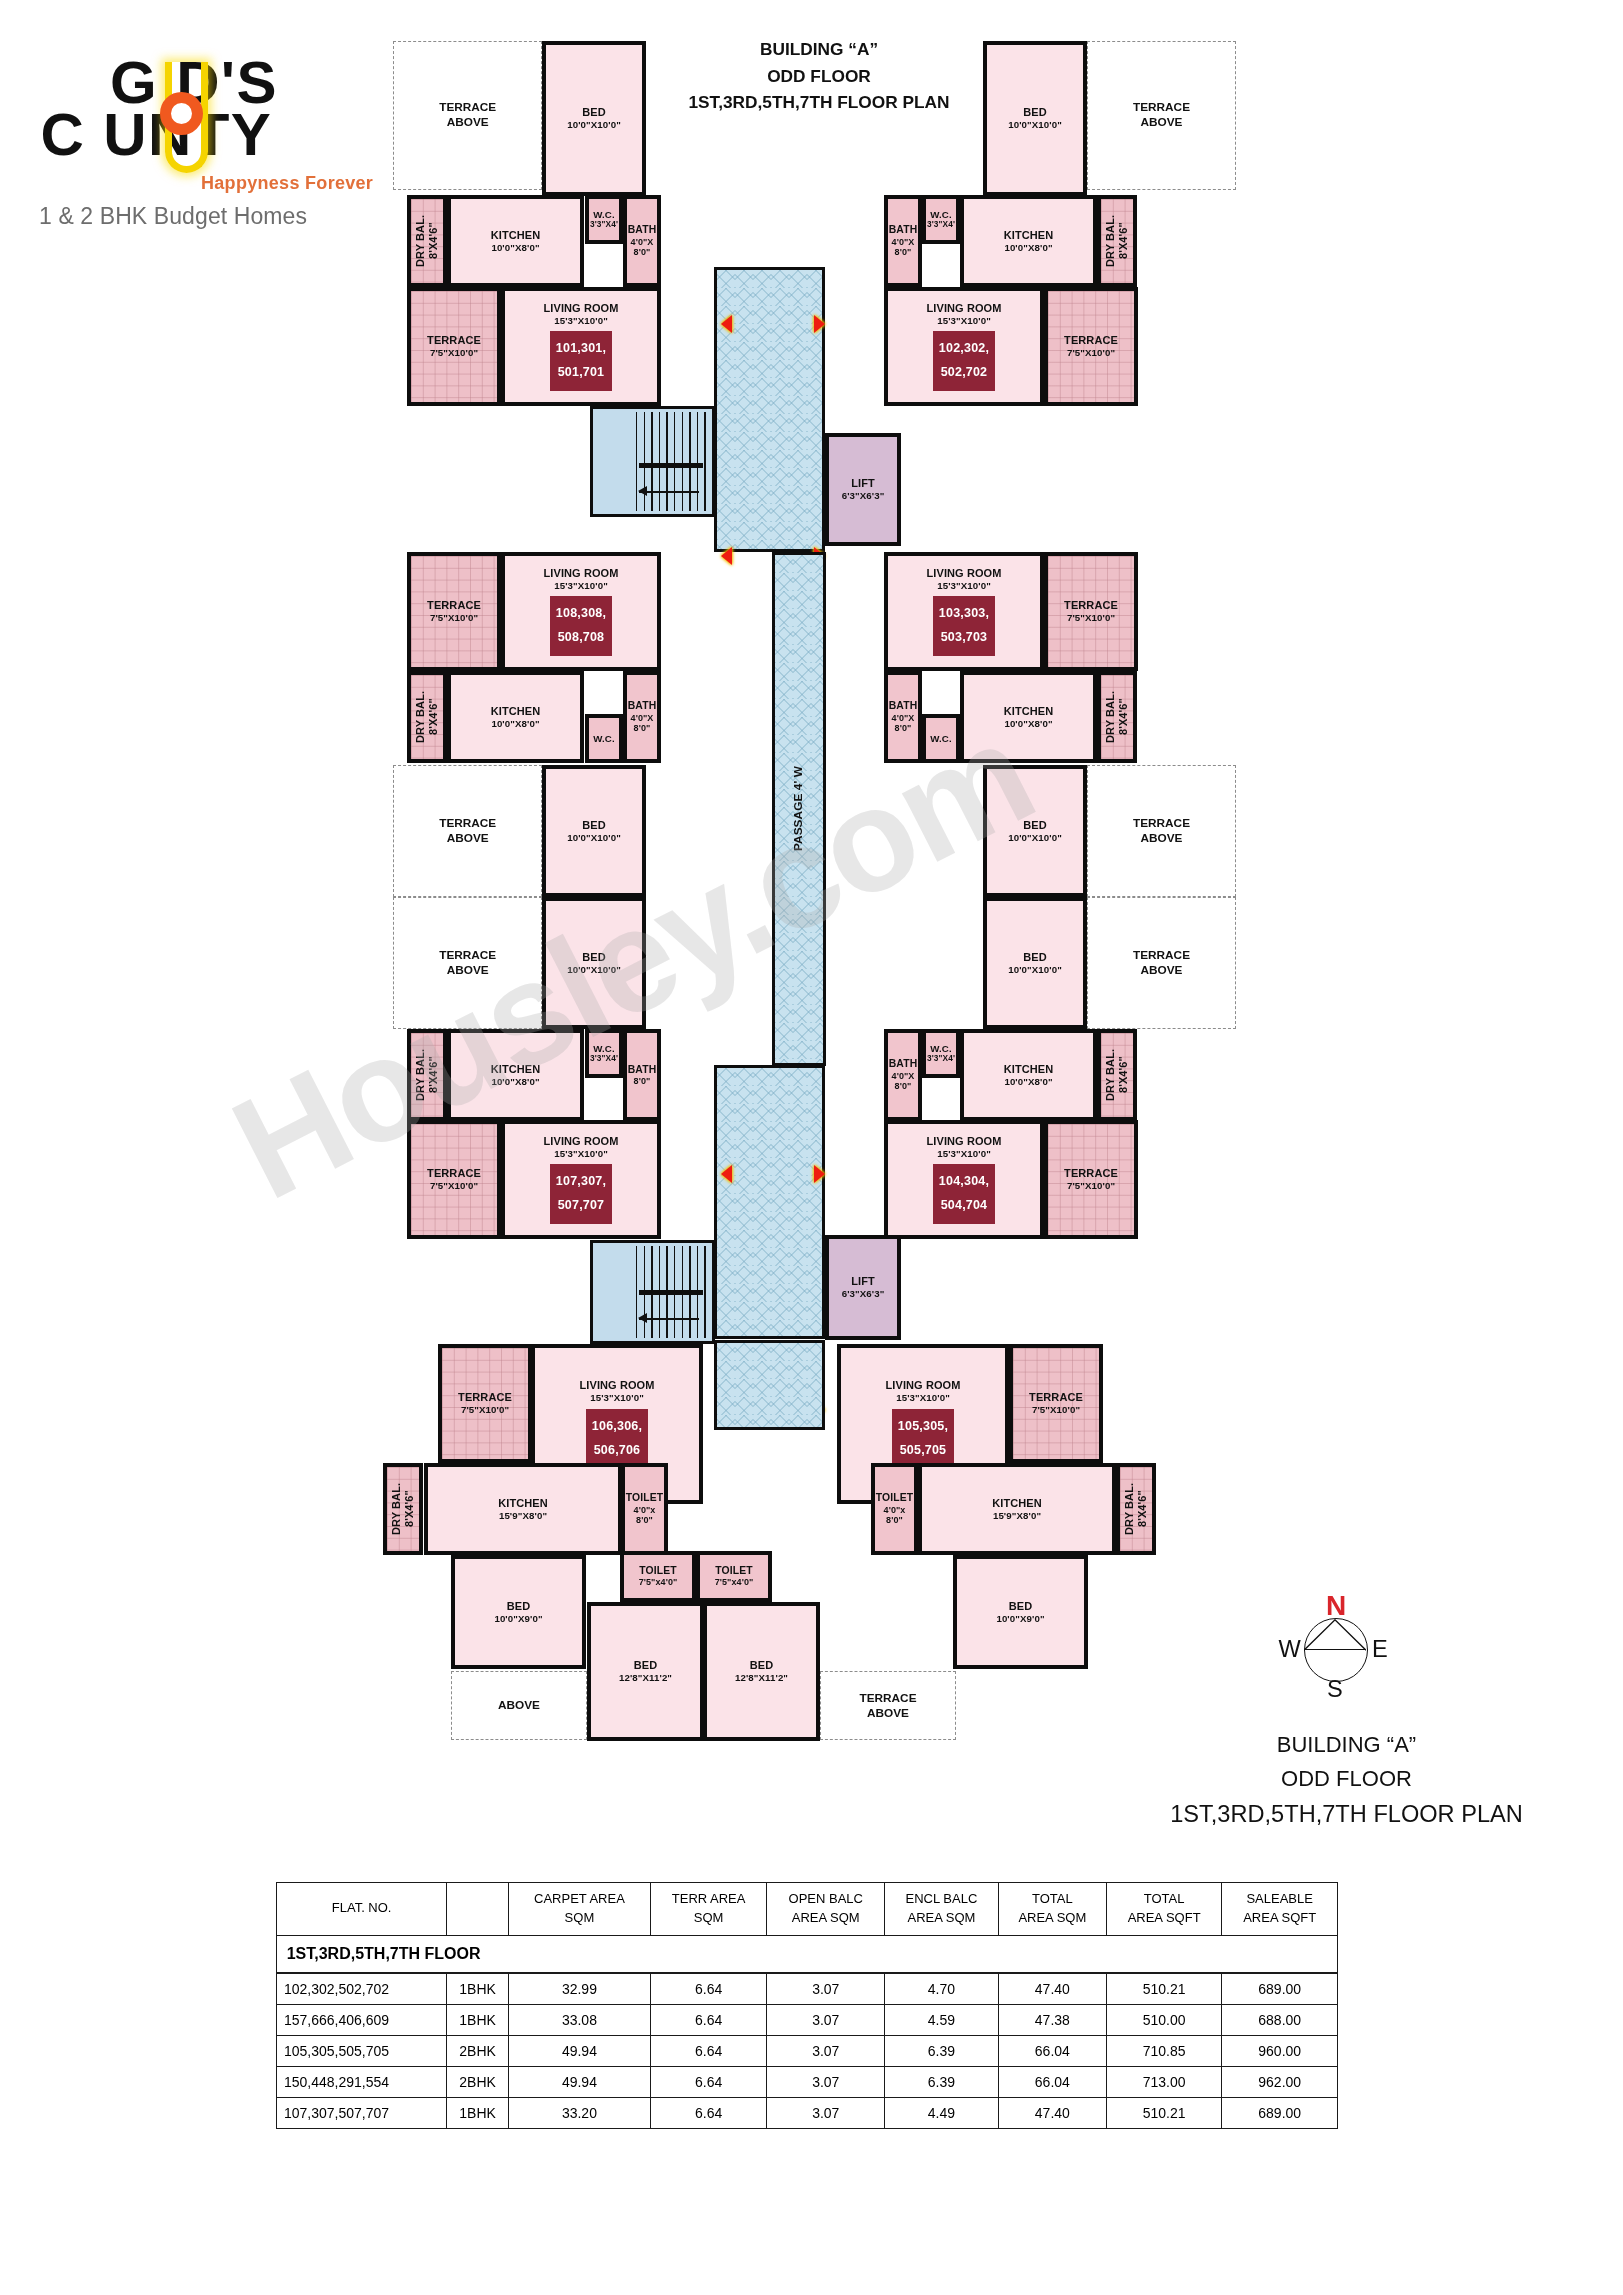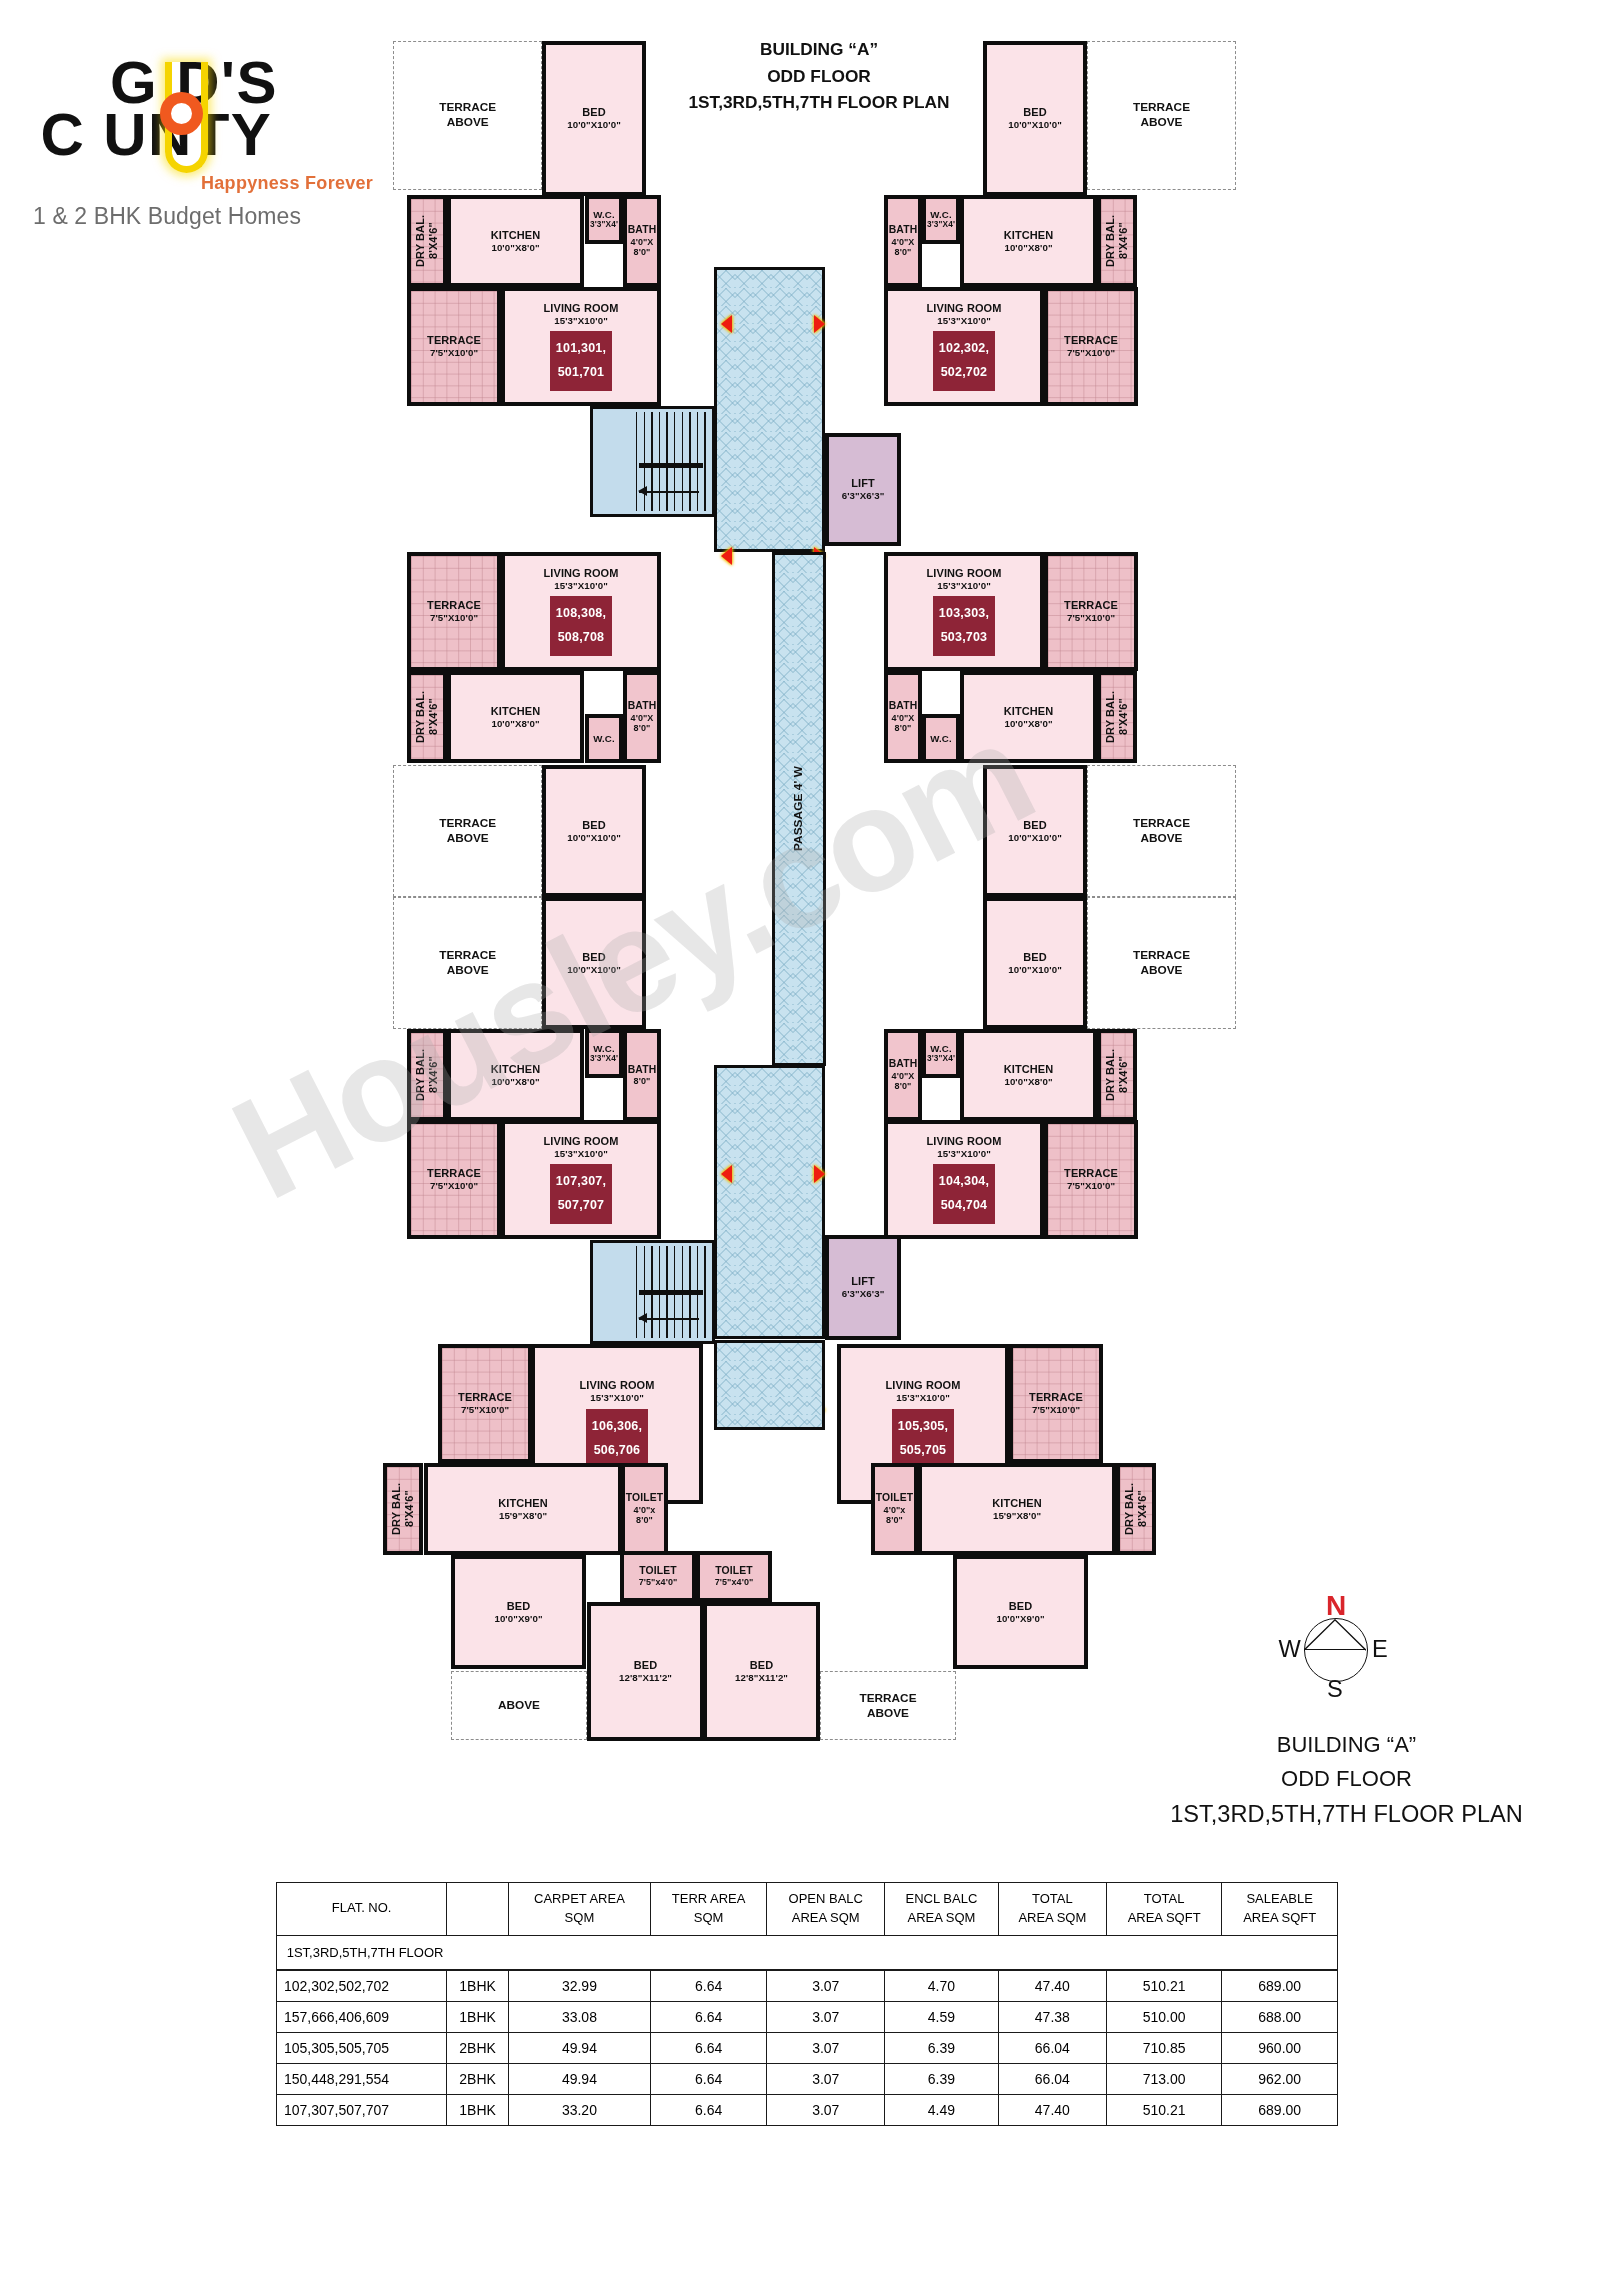--- a/index.html
+++ b/index.html
@@ -26,21 +26,21 @@
   }
   #logo-o-dot {
     position:absolute; left:132px; top:43px; width:43px; height:43px;
     border:11.8px solid #f0591f; border-radius:50%; background:#fff; z-index:3;
   }
   #logo-tag {
     position:absolute; left:173px; top:124px;
     font-size:18px; font-weight:bold; color:#e2703a; letter-spacing:0.3px;
   }
   #logo-sub {
-    position:absolute; left:5px; top:154px;
+    position:absolute; left:11px; top:154px;
     font-size:23px; color:#6d6d6d; letter-spacing:0.1px;
   }
 
   
   #plan { position:absolute; left:389px; top:28px; width:854px; height:1818px; }
   .rm {
     position:absolute;
     background:#fbe3e8;
     border:4.2px solid #0d0d0d;
     display:flex; flex-direction:column;
@@ -127,21 +127,21 @@
     text-align:center; font-size:22px; line-height:1.55; color:#111;
   }
   #caption .big { font-size:23.6px; }
 
   
   #tblwrap { position:absolute; left:276px; top:1882px; width:1062px; }
   table { border-collapse:collapse; width:100%; background:#fff; }
   table, th, td { border:1.4px solid #1a1a1a; }
   #floortitle td {
     text-align:left; padding:9px 7px 9px 9.7px;
-    font-size:13px; font-weight:normal; border-bottom:2.1px solid #1a1a1a;
+    font-size:16px; font-weight:bold; border-bottom:2.1px solid #1a1a1a;
   }
   thead th {
     font-size:13px; font-weight:normal; padding:7px 2.1px;
     line-height:1.45; vertical-align:middle; text-align:center;
   }
   tbody td {
     font-size:14px; text-align:center; padding:7px 2.1px; height:26px;
   }
   tbody td.flat { text-align:left; padding-left:7px; font-size:14px; }
 

